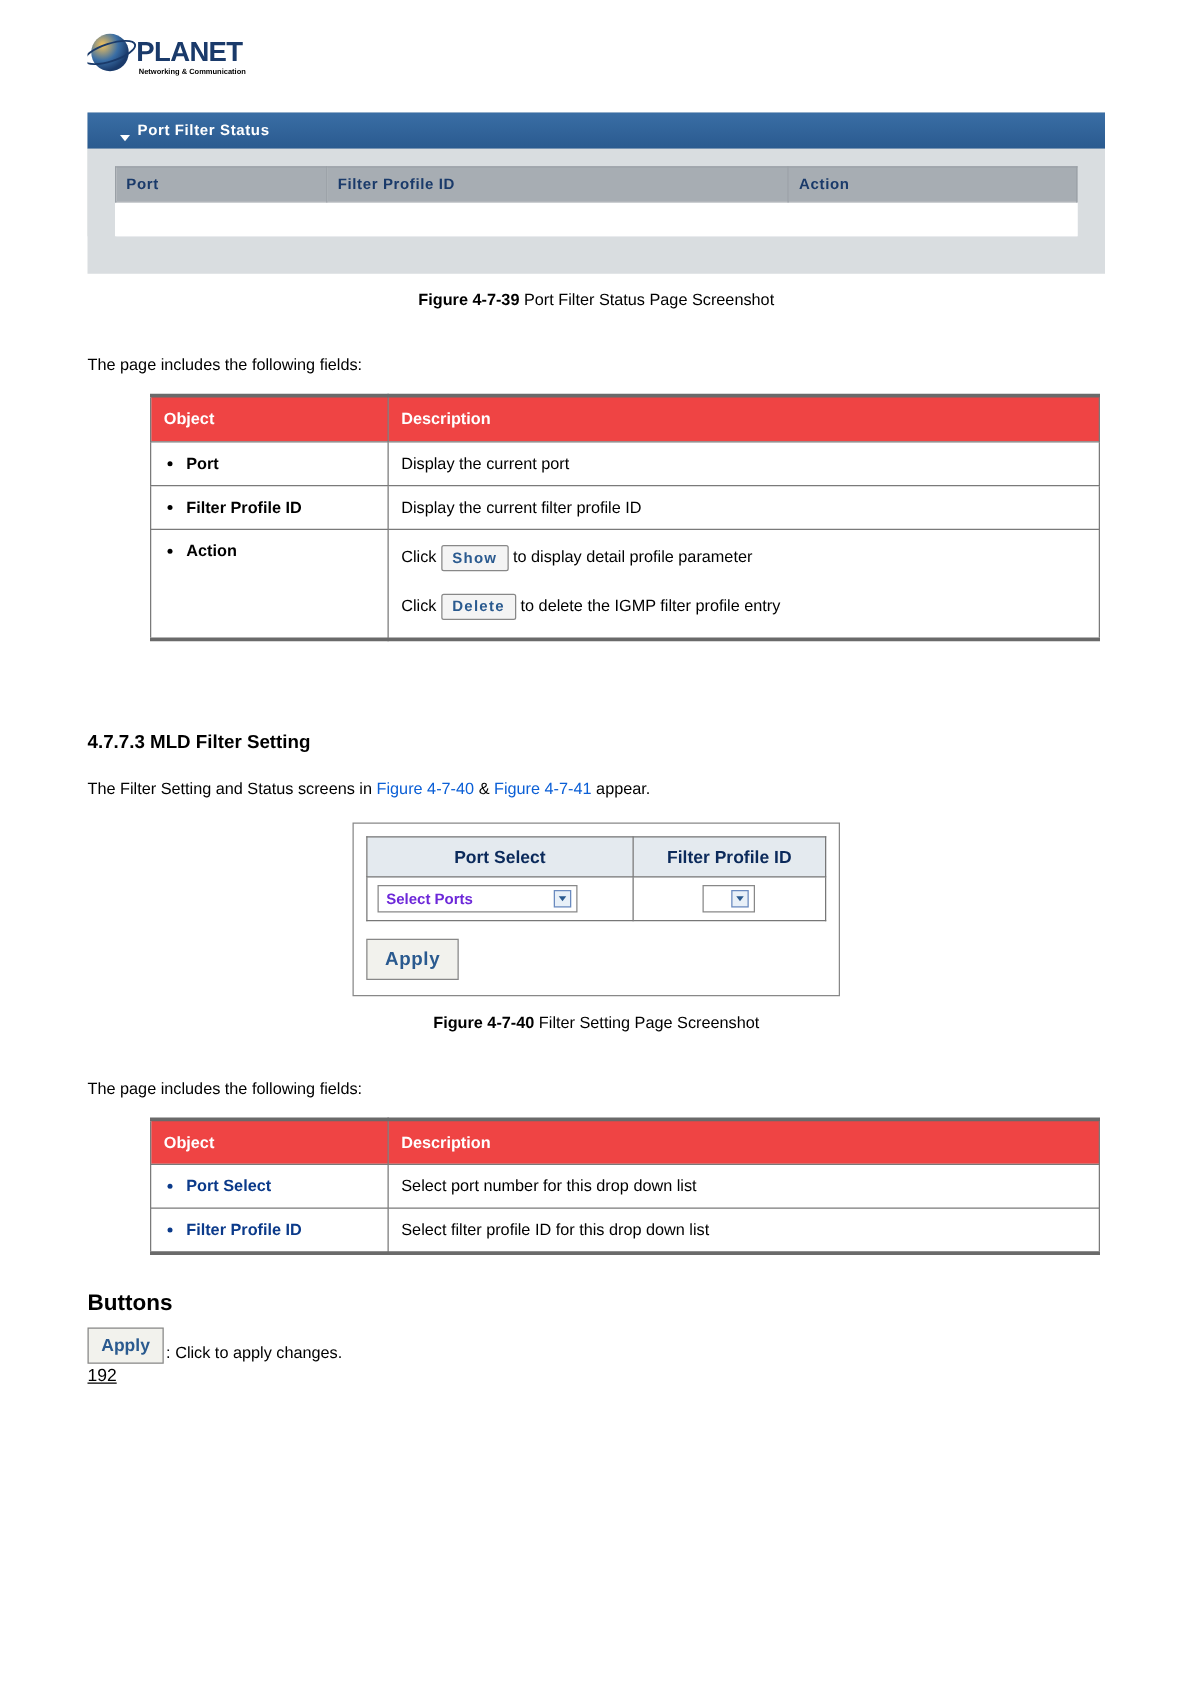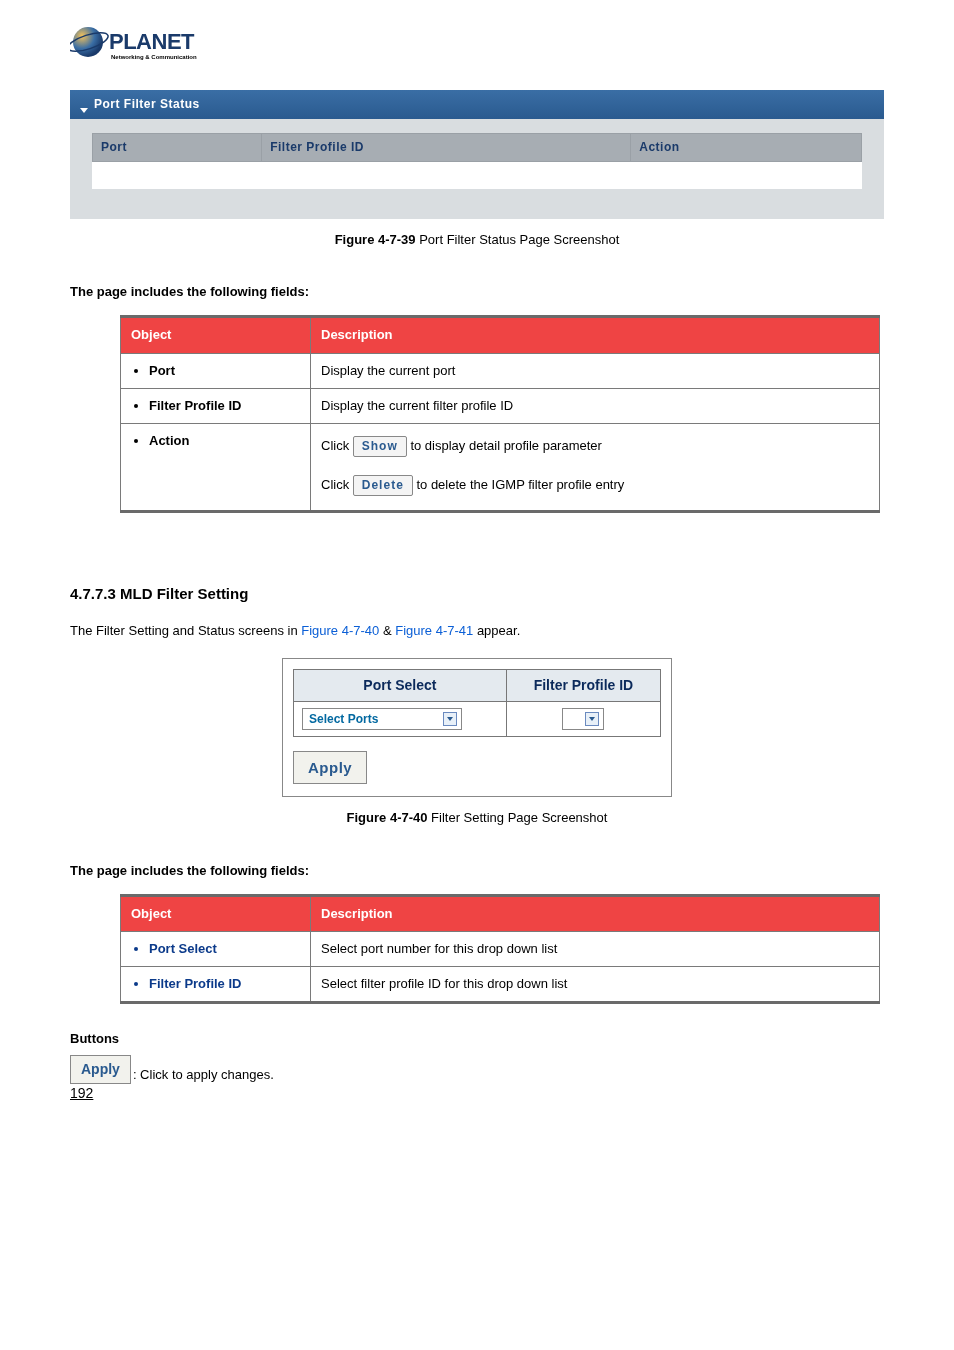--- a/index.html
+++ b/index.html
@@ -23,21 +23,21 @@
   .panel {
     background: #d9dde0;
     padding: 0 0 30px 0;
     margin: 0 0 10px 0;
   }
   .panel-header {
     background: linear-gradient(#3a6ea5, #2a5a8f);
     color: #fff;
     font-weight: bold;
     font-size: 12px;
-    padding: 6px 10px;
+    padding: 6px 26px;
     display: flex;
     align-items: flex-end;
     gap: 6px;
     letter-spacing: 0.5px;
   }
   .panel-header .triangle {
     width: 0; height: 0;
     border-left: 4px solid transparent;
     border-right: 4px solid transparent;
     border-top: 5px solid #fff;
@@ -67,21 +67,21 @@
     border: none;
   }
 
   .figure-caption {
     text-align: center;
     font-size: 13px;
     margin: 12px 0 34px 0;
   }
   .figure-caption b { font-weight: bold; }
 
-  .intro-line { margin: 4px 0 14px 0; font-weight: bold; }
+  .intro-line { margin: 4px 0 14px 0; }
 
   .desc-table {
     width: 760px;
     margin: 0 auto 10px 50px;
     border-collapse: collapse;
     border-top: 3px solid #6a6a6a;
     border-bottom: 3px solid #6a6a6a;
   }
   .desc-table th, .desc-table td {
     border: 1px solid #7a7a7a;
@@ -162,21 +162,21 @@
   }
   .fake-select {
     display: inline-flex;
     align-items: center;
     justify-content: space-between;
     width: 160px;
     height: 22px;
     border: 1px solid #888;
     background: #fff;
     padding: 0 4px 0 6px;
-    color: #0369a1;
+    color: #6d28d9;
     font-weight: bold;
     font-size: 12px;
   }
   .fake-select.small { width: 42px; justify-content: flex-end; }
   .fake-select .arrow {
     display: inline-flex;
     align-items: center;
     justify-content: center;
     width: 14px; height: 14px;
     border: 1px solid #6a8abf;
@@ -196,21 +196,21 @@
     color: #2a5a8f;
     font-weight: bold;
     font-size: 15px;
     padding: 5px 14px;
     letter-spacing: 0.5px;
     font-family: Arial, sans-serif;
   }
 
   .buttons-heading {
     font-weight: bold;
-    font-size: 13px;
+    font-size: 18px;
     margin: 26px 0 6px 0;
   }
   .apply-small-wrap {
     display: flex;
     align-items: flex-end;
     gap: 2px;
   }
   .apply-small {
     display: inline-block;
     border: 1px solid #888;

